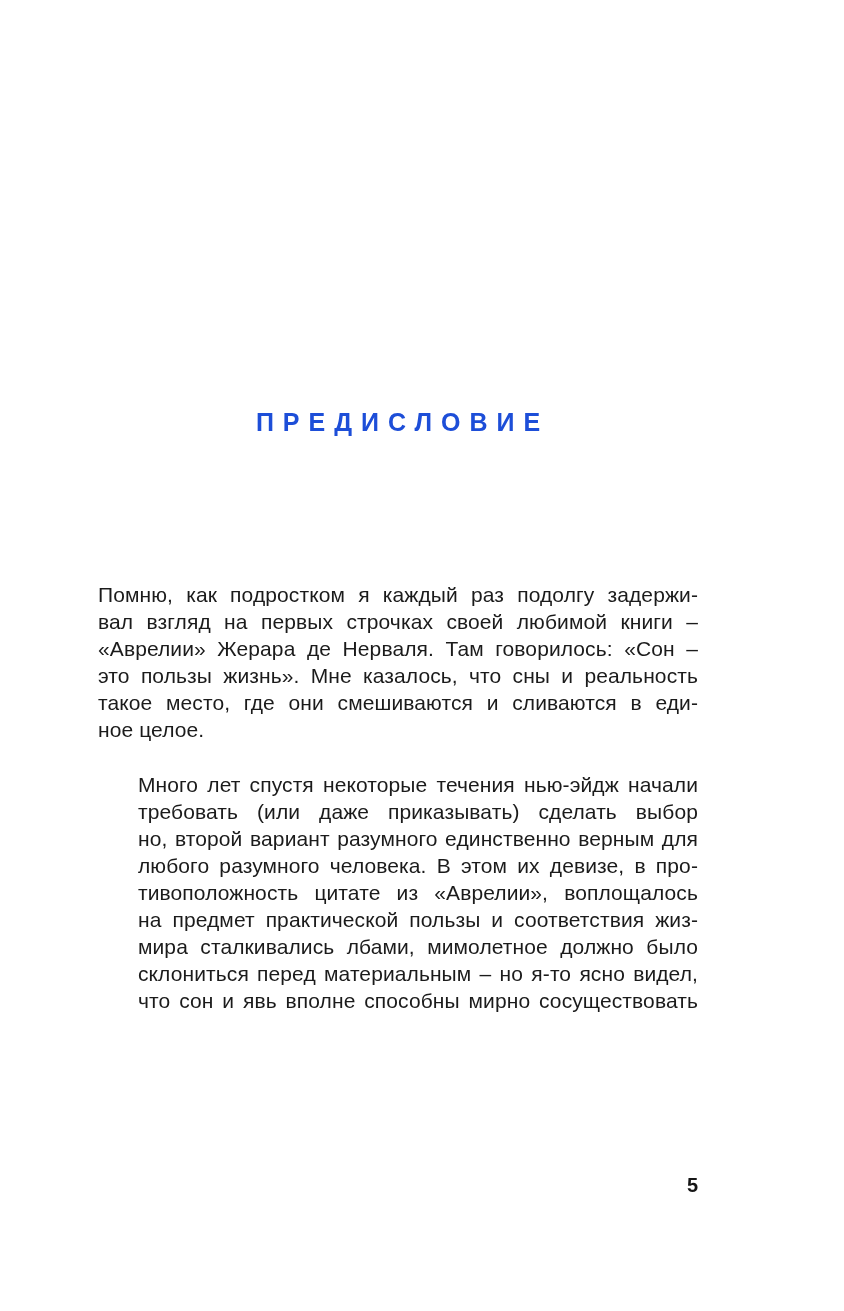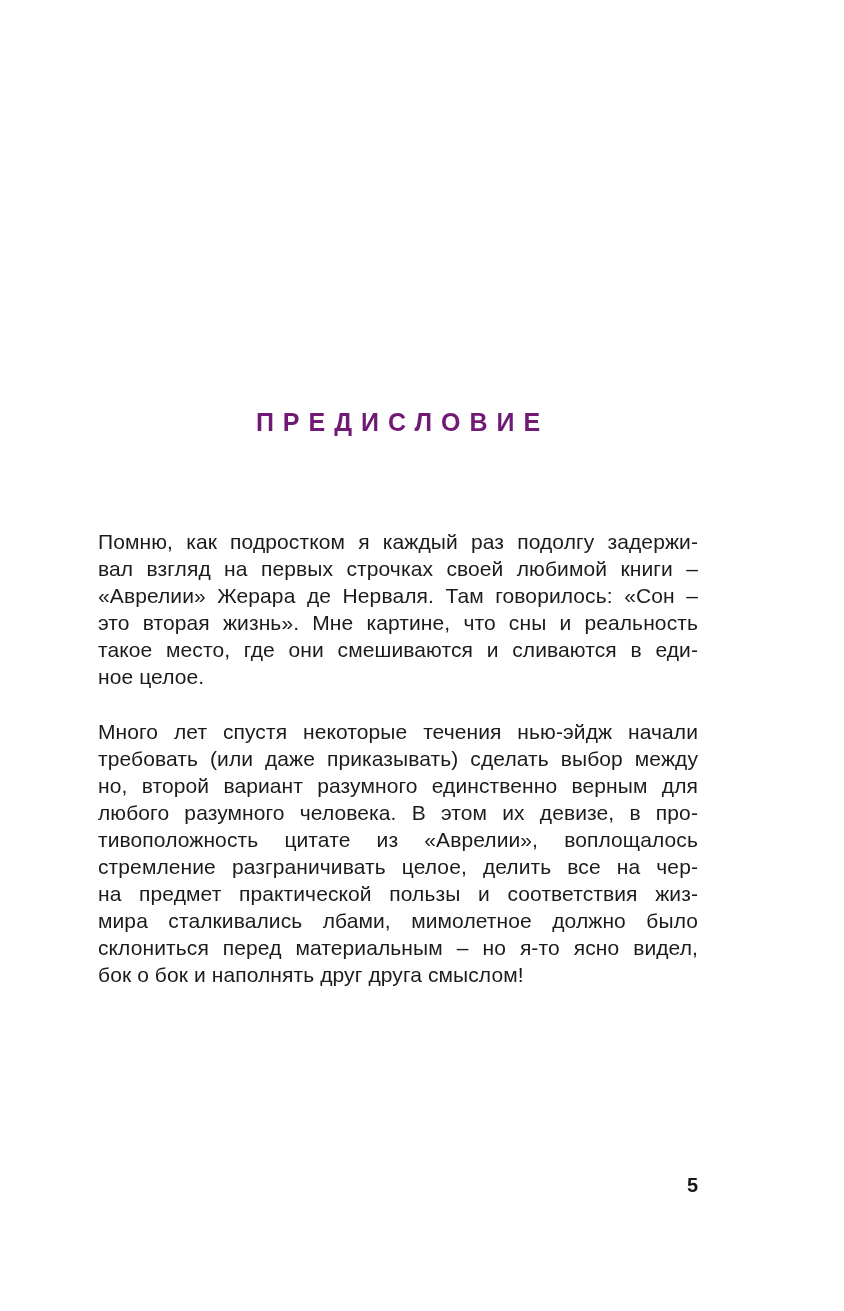--- a/index.html
+++ b/index.html
@@ -23,39 +23,40 @@
     position: absolute;
     top: 408px;
     left: 98px;
     width: 600px;
     margin: 0;
     text-align: center;
     font-size: 25px;
     font-weight: 700;
     letter-spacing: 0.36em;
     text-indent: 0.36em; 
-    color: #701a75;
+    color: #1d4ed8;
     white-space: nowrap;
   }
   .body-text {
     position: absolute;
-    top: 528px;
+    top: 581px;
     left: 98px;
     width: 600px;
     font-size: 21px;
     line-height: 27px;
     color: #1b1b1b;
     letter-spacing: 0.1px;
   }
   .body-text p {
     margin: 0 0 28px 0;
     padding: 0;
   }
   .body-text p:last-child {
     margin-bottom: 0;
+    margin-left: 40px;
   }
   .line {
     display: block;
     text-align: justify;
     text-align-last: justify;
     height: 27px;
     overflow: hidden;
   }
   .line.last-line {
     text-align-last: left;
@@ -77,33 +78,32 @@
 
 <div class="book-page">
 
   <h1 class="chapter-title">ПРЕДИСЛОВИЕ</h1>
 
   <div class="body-text">
       <p>
         <span class="line">Помню, как подростком я каждый раз подолгу задержи-</span>
         <span class="line">вал взгляд на первых строчках своей любимой книги –</span>
         <span class="line">«Аврелии» Жерара де Нерваля. Там говорилось: «Сон –</span>
-        <span class="line">это вторая жизнь». Мне картине, что сны и реальность</span>
+        <span class="line">это пользы жизнь». Мне казалось, что сны и реальность</span>
         <span class="line">такое место, где они смешиваются и сливаются в еди-</span>
         <span class="line last-line">ное целое.</span>
       </p>
       <p>
         <span class="line">Много лет спустя некоторые течения нью-эйдж начали</span>
         <span class="line">требовать (или даже приказывать) сделать выбор между</span>
         <span class="line">но, второй вариант разумного единственно верным для</span>
         <span class="line">любого разумного человека. В этом их девизе, в про-</span>
         <span class="line">тивоположность цитате из «Аврелии», воплощалось</span>
-        <span class="line">стремление разграничивать целое, делить все на чер-</span>
         <span class="line">на предмет практической пользы и соответствия жиз-</span>
         <span class="line">мира сталкивались лбами, мимолетное должно было</span>
         <span class="line">склониться перед материальным – но я-то ясно видел,</span>
-        <span class="line last-line">бок о бок и наполнять друг друга смыслом!</span>
+        <span class="line">что сон и явь вполне способны мирно сосуществовать</span>
       </p>
     </div>
 
   <div class="page-number">5</div>
 
 </div>
 
 </body></html>

